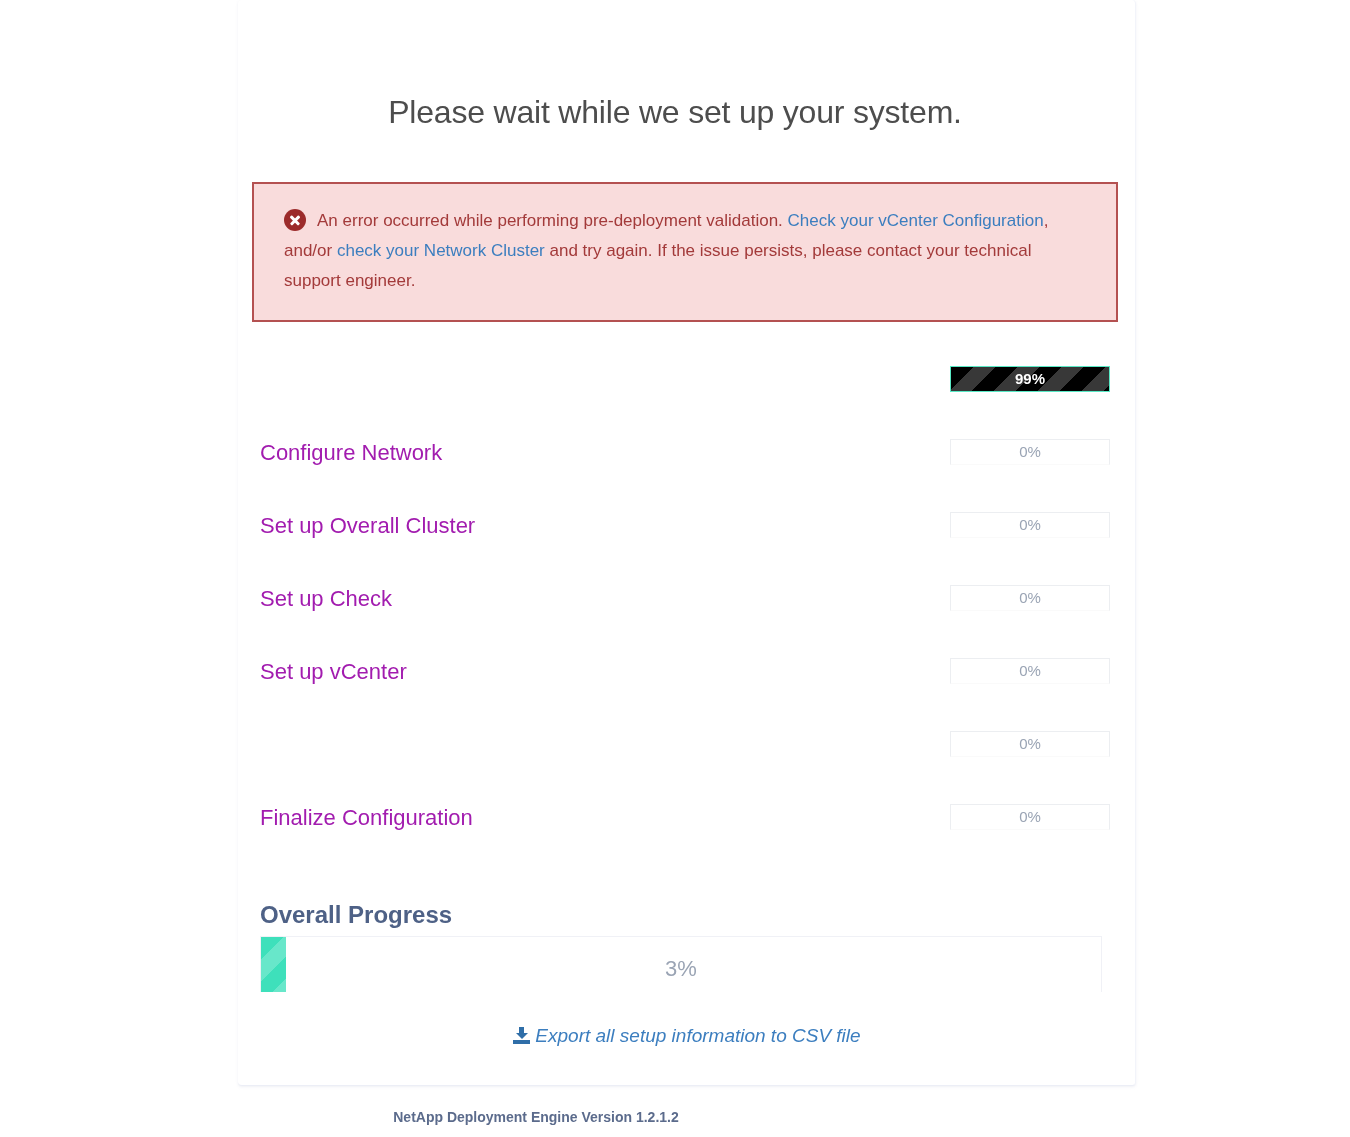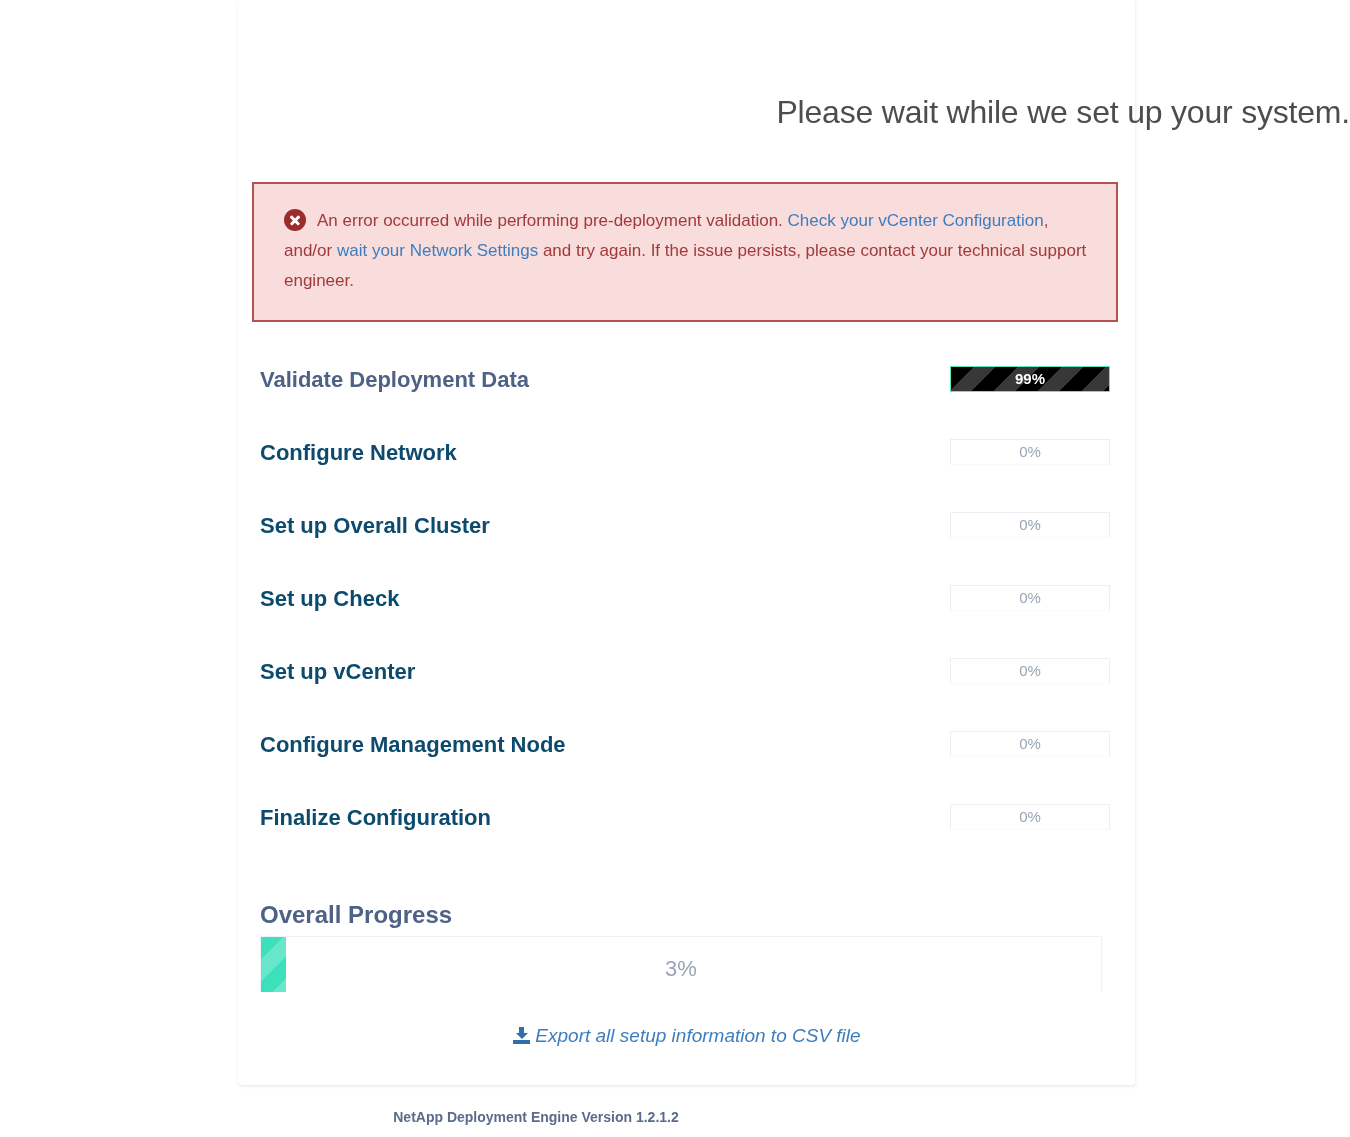--- a/index.html
+++ b/index.html
@@ -15,21 +15,21 @@
     position: relative;
     overflow: hidden;
   }
 
   
   .page-title {
     position: absolute;
     top: 94px;
     left: 0;
     width: 1350px;
-    text-align: right;
+    text-align: center;
     font-size: 32px;
     font-weight: 400;
     color: #4d4d4d;
     letter-spacing: -0.2px;
   }
 
   
   .card {
     position: absolute;
     left: 238px;
@@ -96,22 +96,22 @@
   }
   .step {
     position: relative;
     height: 73px;
   }
   .step-label {
     position: absolute;
     left: 0;
     top: 12px;
     font-size: 22px;
-    color: #0c4a6e;
-    font-weight: 700;
+    color: #a21caf;
+    font-weight: 400;
     white-space: nowrap;
   }
   .step.active .step-label {
     color: #4e6186;
     font-weight: 700;
   }
   .step-bar {
     position: absolute;
     right: 0;
     top: 11px;
@@ -250,27 +250,26 @@
   }
 </style>
 </head>
 <body>
 
 <div class="card"></div>
 
 <div class="page-title">Please wait while we set up your system.</div>
 
 <div class="alert">
-  <span class="alert-icon"></span><span>An error occurred while performing pre-deployment validation. </span><a href="#">Check your vCenter Configuration</a><span>, and/or </span><a href="#">wait your Network Settings</a><span> and try again. If the issue persists, please contact your technical support engineer.</span>
+  <span class="alert-icon"></span><span>An error occurred while performing pre-deployment validation. </span><a href="#">Check your vCenter Configuration</a><span>, and/or </span><a href="#">check your Network Cluster</a><span> and try again. If the issue persists, please contact your technical support engineer.</span>
 </div>
 
 <div class="steps">
 
   <div class="step active">
-    <div class="step-label">Validate Deployment Data</div>
     <div class="step-bar">
       <div class="stripes"></div>
       <div class="pct">99%</div>
     </div>
   </div>
 
   <div class="step">
     <div class="step-label">Configure Network</div>
     <div class="step-bar">
       <div class="pct">0%</div>
@@ -292,21 +291,20 @@
   </div>
 
   <div class="step">
     <div class="step-label">Set up vCenter</div>
     <div class="step-bar">
       <div class="pct">0%</div>
     </div>
   </div>
 
   <div class="step">
-    <div class="step-label">Configure Management Node</div>
     <div class="step-bar">
       <div class="pct">0%</div>
     </div>
   </div>
 
   <div class="step">
     <div class="step-label">Finalize Configuration</div>
     <div class="step-bar">
       <div class="pct">0%</div>
     </div>

